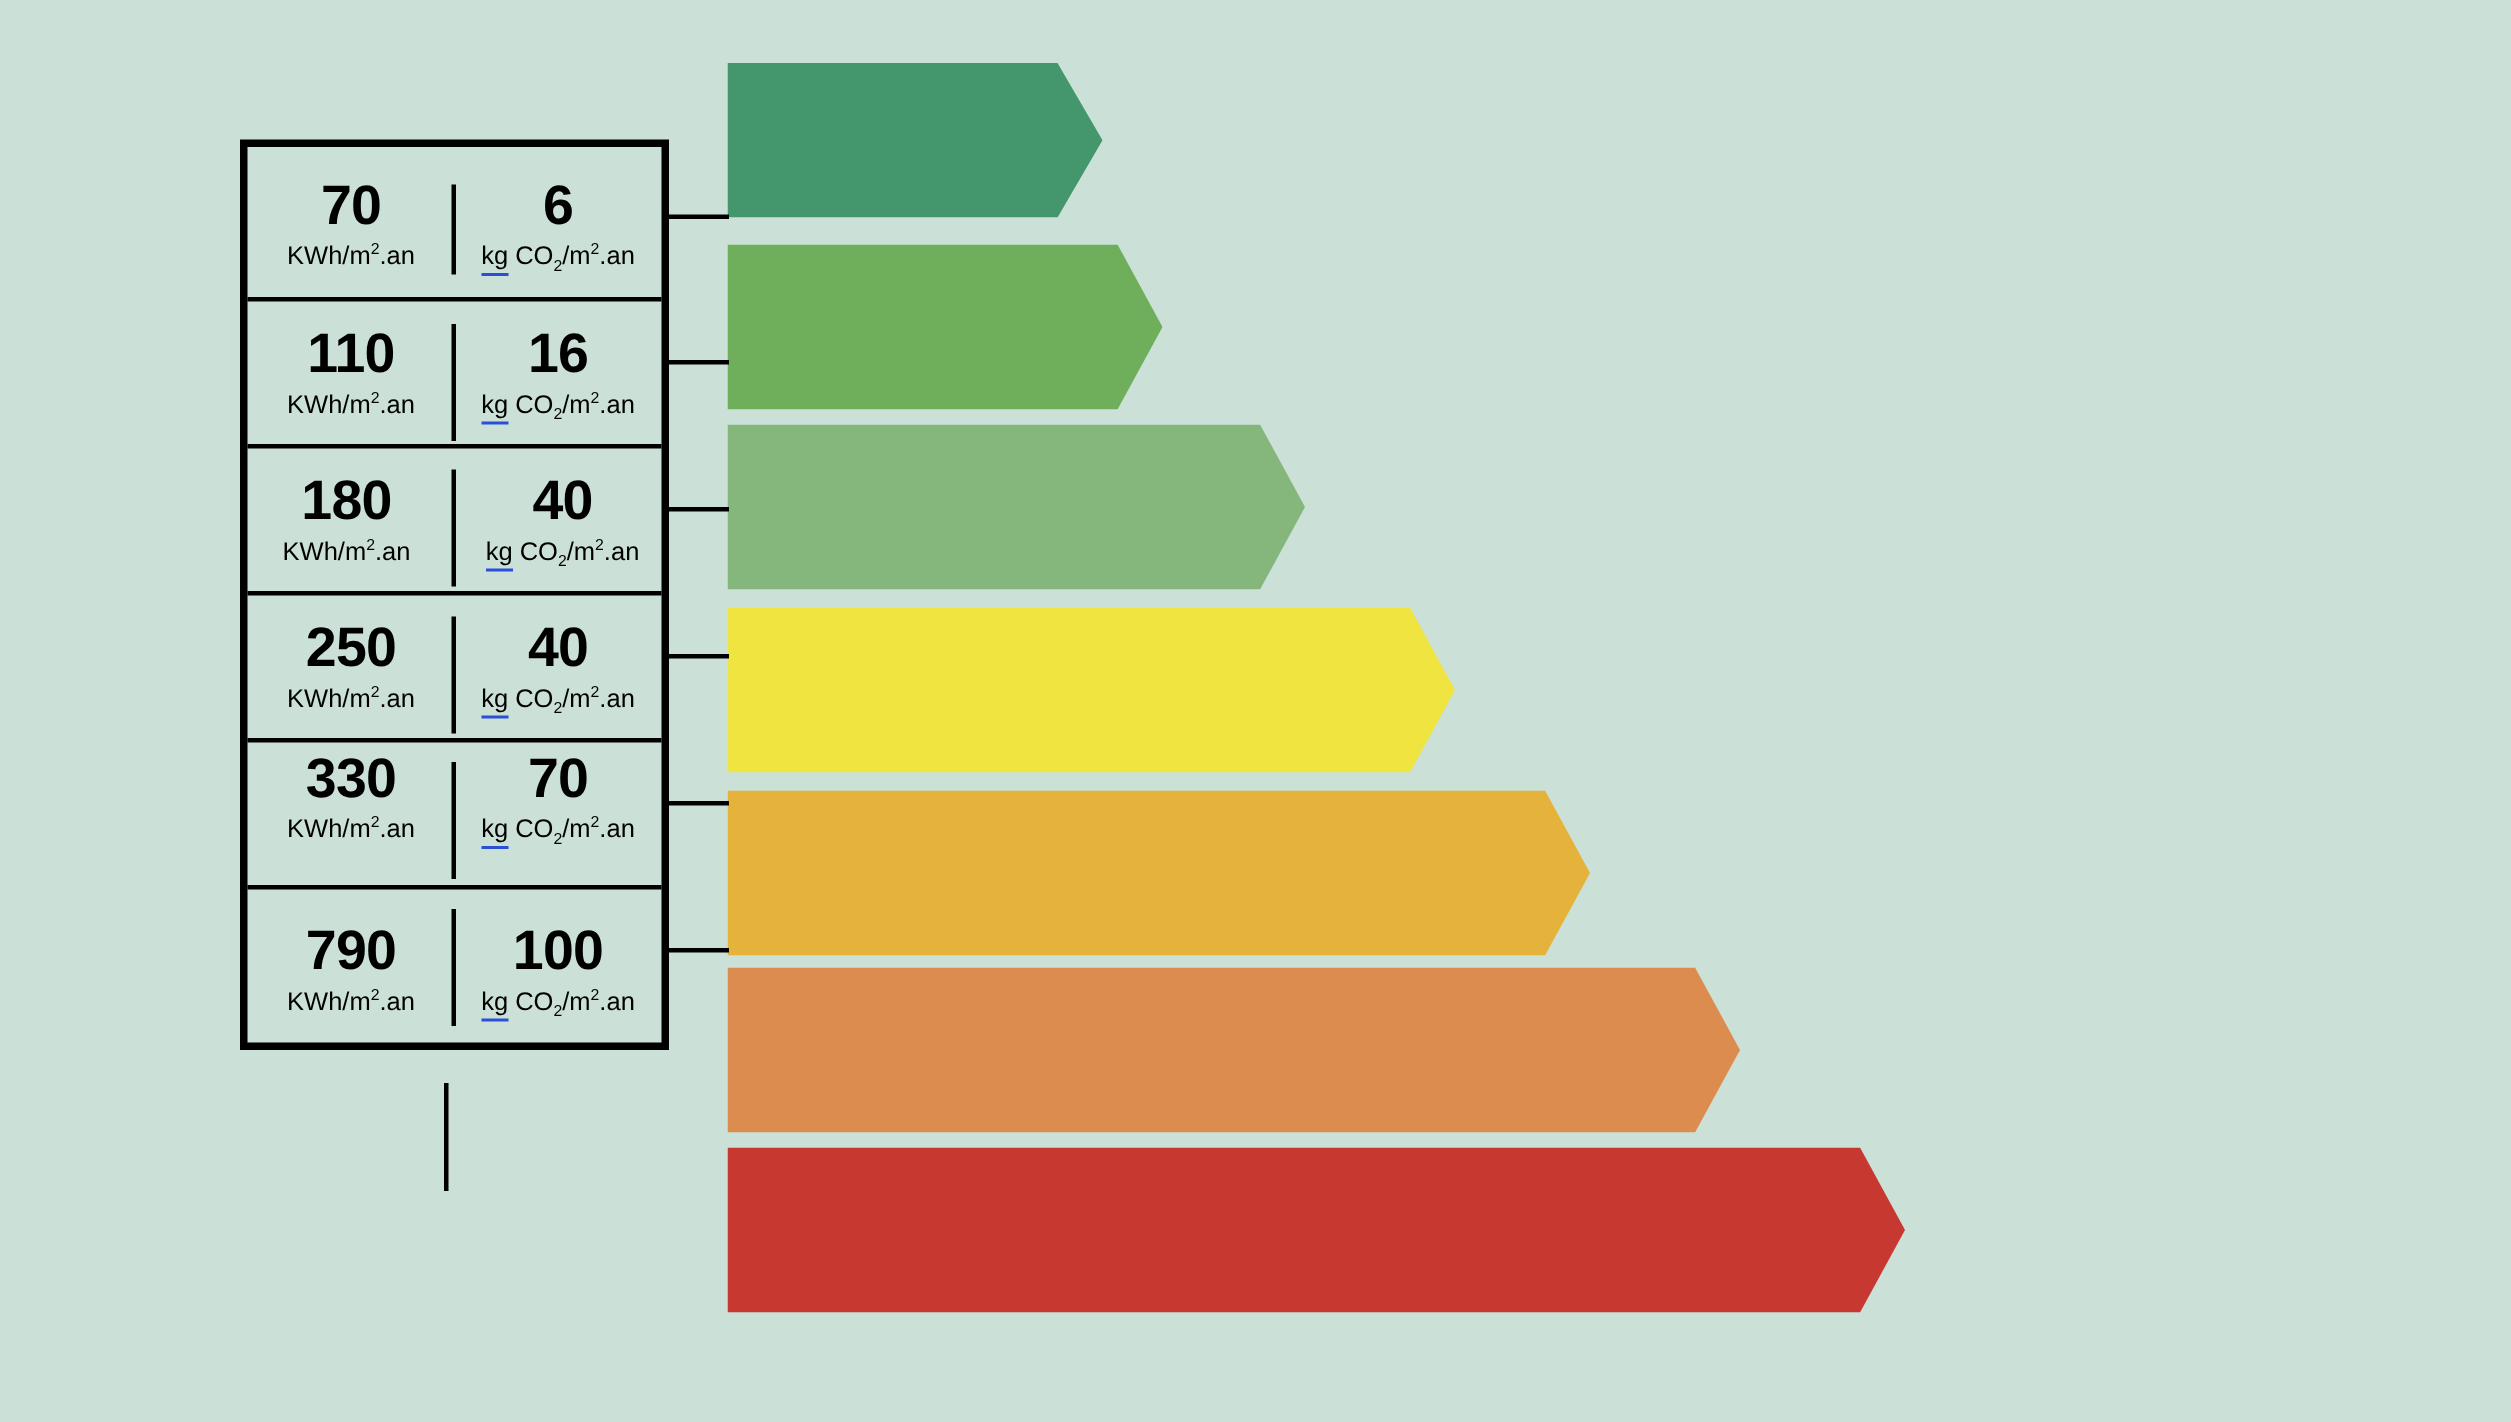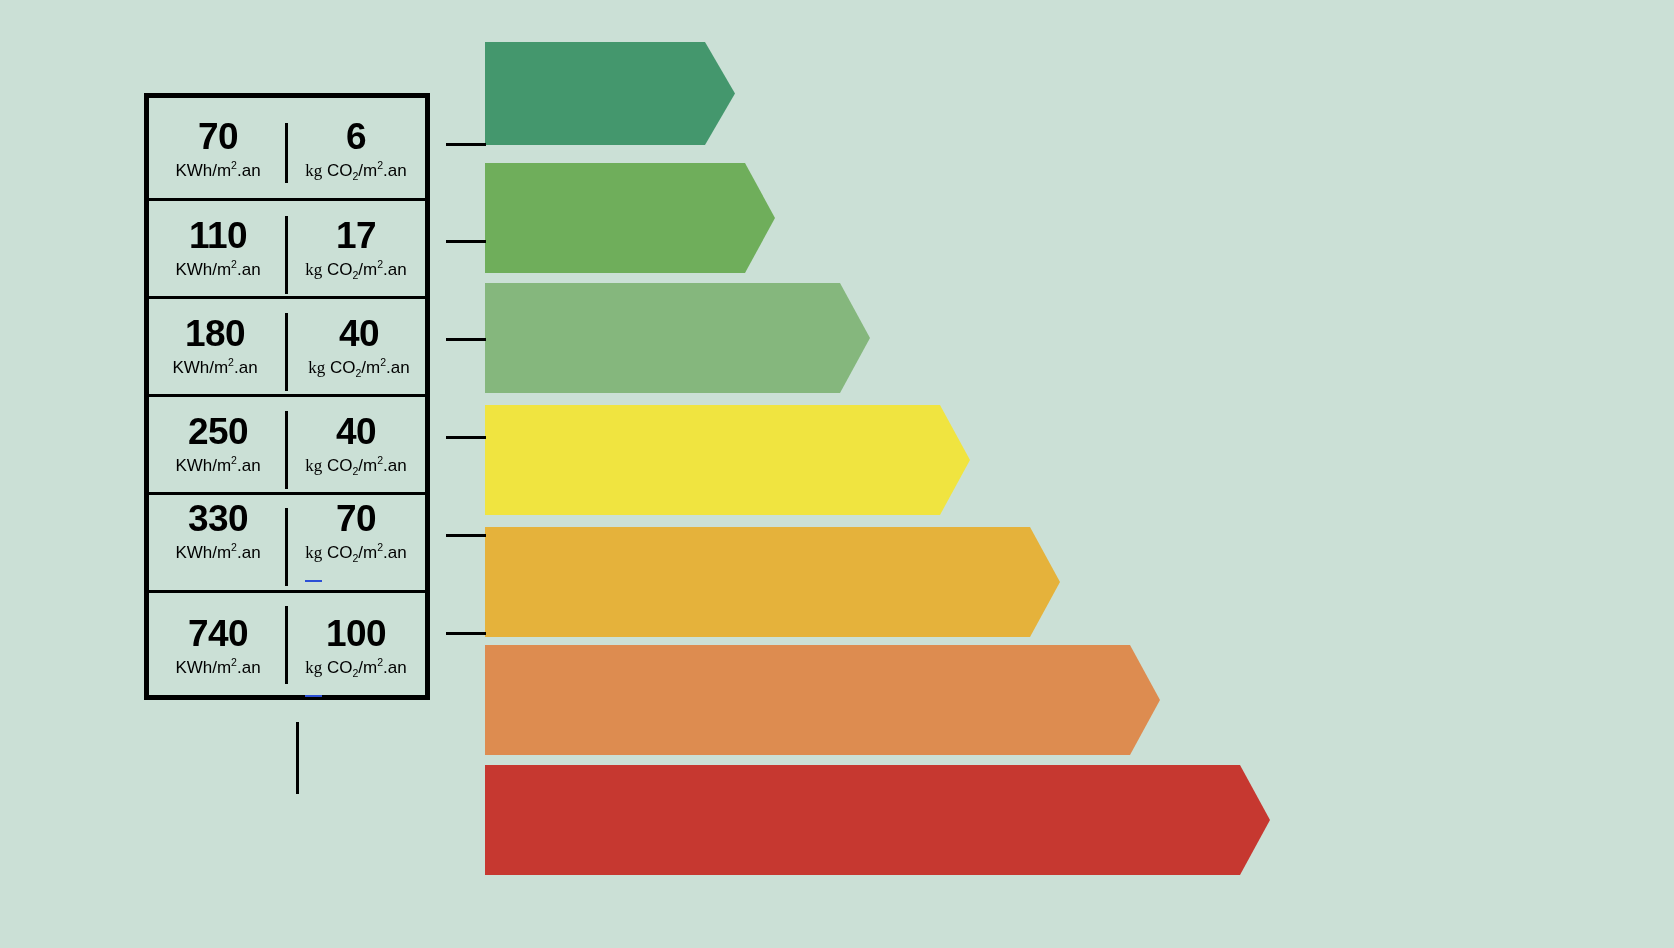--- a/index.html
+++ b/index.html
@@ -33,21 +33,21 @@
   }
   .bar-shape {
     width: 100%;
     height: 100%;
     display: block;
   }
 
   
   #value-table {
     position: absolute;
-    left: 144px;
+    left: 160px;
     top: 93px;
     width: 286px;
     height: 607px;
     border: 5px solid #000;
     box-sizing: border-box;
     background: transparent;
   }
   .table-row {
     position: absolute;
     left: 0;
@@ -87,22 +87,21 @@
     vertical-align: super;
     line-height: 0;
   }
   .cell-unit sub {
     font-size: 0.62em;
     vertical-align: sub;
     line-height: 0;
   }
   .spell {
     border-bottom: 2px double #2b4fd6;
-    padding-bottom: 18px;
-    font-family: Liberation Serif, serif;
+    padding-bottom: 2px;
   }
 
   
   .col-divider {
     position: absolute;
     width: 0;
     border-left: 3px solid #000;
   }
 
   
@@ -172,21 +171,21 @@
           <div class="cell-value">6</div>
           <div class="cell-unit"><span class="spell">kg</span><span> CO</span><sub>2</sub><span>/m</span><sup>2</sup><span>.an</span></div>
         </div>
       </div>
       <div class="table-row" style="top: 100px; height: 98px; border-radius: 25px;">
         <div class="cell">
           <div class="cell-value">110</div>
           <div class="cell-unit"><span>KWh/m</span><sup>2</sup><span>.an</span></div>
         </div>
         <div class="cell">
-          <div class="cell-value">17</div>
+          <div class="cell-value">16</div>
           <div class="cell-unit"><span class="spell">kg</span><span> CO</span><sub>2</sub><span>/m</span><sup>2</sup><span>.an</span></div>
         </div>
       </div>
       <div class="table-row" style="top: 198px; height: 98px; gap: 12px;">
         <div class="cell">
           <div class="cell-value">180</div>
           <div class="cell-unit"><span>KWh/m</span><sup>2</sup><span>.an</span></div>
         </div>
         <div class="cell">
           <div class="cell-value">40</div>
@@ -208,21 +207,21 @@
           <div class="cell-value">330</div>
           <div class="cell-unit"><span>KWh/m</span><sup>2</sup><span>.an</span></div>
         </div>
         <div class="cell">
           <div class="cell-value">70</div>
           <div class="cell-unit"><span class="spell">kg</span><span> CO</span><sub>2</sub><span>/m</span><sup>2</sup><span>.an</span></div>
         </div>
       </div>
       <div class="table-row" style="top: 492px; height: 110px;">
         <div class="cell">
-          <div class="cell-value">740</div>
+          <div class="cell-value">790</div>
           <div class="cell-unit"><span>KWh/m</span><sup>2</sup><span>.an</span></div>
         </div>
         <div class="cell">
           <div class="cell-value">100</div>
           <div class="cell-unit"><span class="spell">kg</span><span> CO</span><sub>2</sub><span>/m</span><sup>2</sup><span>.an</span></div>
         </div>
       </div>
       <div class="row-sep" style="top: 100px;"></div>
       <div class="row-sep" style="top: 198px;"></div>
       <div class="row-sep" style="top: 296px;"></div>

